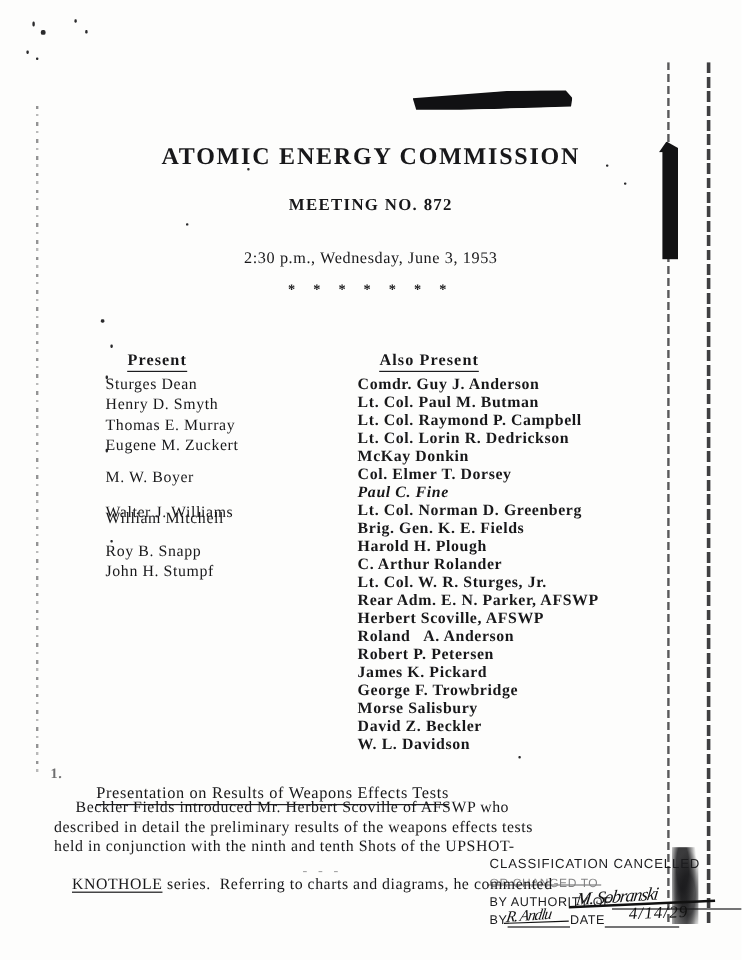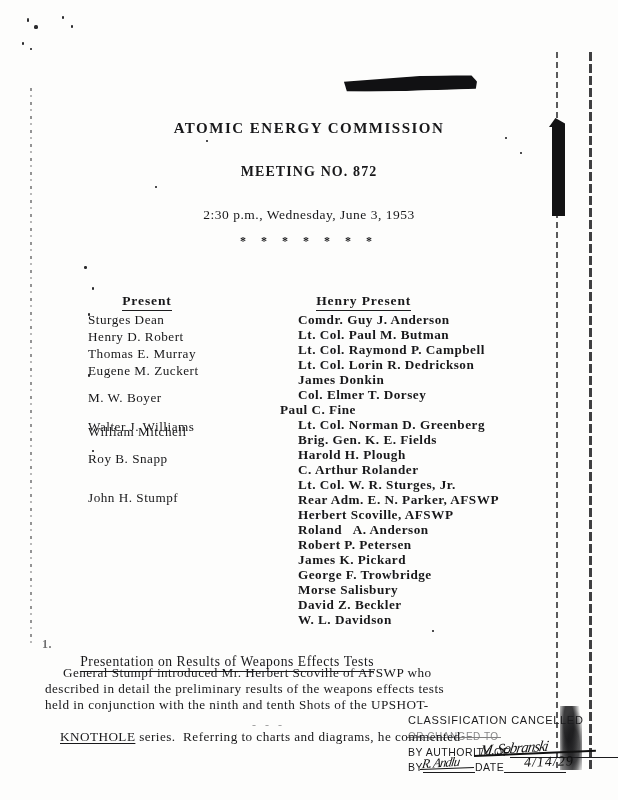--- a/index.html
+++ b/index.html
@@ -108,21 +108,21 @@
     letter-spacing: .55px;
   }
   .center {
     position: absolute;
     left: 0;
     width: 618px;
     text-align: center;
     white-space: pre;
   }
   .title {
-    font-size: 15px;
+    font-size: 20px;
     letter-spacing: 1.5px;
     font-weight: 600;
   }
   .meeting {
     font-size: 14px;
     letter-spacing: 1.1px;
     font-weight: 600;
   }
   .datetime {
     font-size: 13.5px;
@@ -273,66 +273,66 @@
   <div class="right-rule-b"></div>
   <div class="right-block"></div>
   <div class="right-smudge"></div>
   <div class="redaction"></div>
 
   <div class="center title" style="top:120px;">ATOMIC ENERGY COMMISSION</div>
   <div class="center meeting" style="top:164px;">MEETING NO. 872</div>
   <div class="center datetime" style="top:207px;">2:30 p.m., Wednesday, June 3, 1953</div>
   <div class="center stars" style="top:234px;">* * * * * * *</div>
 
-  <div class="line" style="left:104px;top:273px;text-align:right;">
+  <div class="line" style="left:88px;top:273px;text-align:right;">
     <span class="col-head">Present</span>
   </div>
   <div class="line name" style="left:88px;top:312px;">Sturges Dean</div>
-  <div class="line name" style="left:88px;top:329px;">Henry D. Robert</div>
+  <div class="line name" style="left:88px;top:329px;">Henry D. Smyth</div>
   <div class="line name" style="left:88px;top:346px;">Thomas E. Murray</div>
   <div class="line name" style="left:88px;top:363px;">Eugene M. Zuckert</div>
 
   <div class="line name" style="left:88px;top:390px;">M. W. Boyer</div>
   <div class="line name" style="left:88px;top:407px;margin-top:12px;">Walter J. Williams</div>
   <div class="line name" style="left:88px;top:424px;">William Mitchell</div>
 
   <div class="line name" style="left:88px;top:451px;">Roy B. Snapp</div>
-  <div class="line name" style="left:88px;top:468px;margin-top:22px;">John H. Stumpf</div>
+  <div class="line name" style="left:88px;top:468px;">John H. Stumpf</div>
 
   <div class="line" style="left:298px;top:273px;">
-    <span class="col-head">Henry Present</span>
+    <span class="col-head">Also Present</span>
   </div>
   <div class="line name name-bold" style="left:298px;top:312px;">Comdr. Guy J. Anderson</div>
   <div class="line name name-bold" style="left:298px;top:327px;">Lt. Col. Paul M. Butman</div>
   <div class="line name name-bold" style="left:298px;top:342px;">Lt. Col. Raymond P. Campbell</div>
   <div class="line name name-bold" style="left:298px;top:357px;">Lt. Col. Lorin R. Dedrickson</div>
-  <div class="line name name-bold" style="left:298px;top:372px;">James Donkin</div>
+  <div class="line name name-bold" style="left:298px;top:372px;">McKay Donkin</div>
   <div class="line name name-bold" style="left:298px;top:387px;">Col. Elmer T. Dorsey</div>
-  <div class="line name name-bold" style="left:280px;top:402px;">Paul C. Fine</div>
+  <div class="line name name-bold" style="left:298px;top:402px;font-style:italic;">Paul C. Fine</div>
   <div class="line name name-bold" style="left:298px;top:417px;">Lt. Col. Norman D. Greenberg</div>
   <div class="line name name-bold" style="left:298px;top:432px;">Brig. Gen. K. E. Fields</div>
   <div class="line name name-bold" style="left:298px;top:447px;">Harold H. Plough</div>
   <div class="line name name-bold" style="left:298px;top:462px;">C. Arthur Rolander</div>
   <div class="line name name-bold" style="left:298px;top:477px;">Lt. Col. W. R. Sturges, Jr.</div>
   <div class="line name name-bold" style="left:298px;top:492px;">Rear Adm. E. N. Parker, AFSWP</div>
   <div class="line name name-bold" style="left:298px;top:507px;">Herbert Scoville, AFSWP</div>
   <div class="line name name-bold" style="left:298px;top:522px;">Roland   A. Anderson</div>
   <div class="line name name-bold" style="left:298px;top:537px;">Robert P. Petersen</div>
   <div class="line name name-bold" style="left:298px;top:552px;">James K. Pickard</div>
   <div class="line name name-bold" style="left:298px;top:567px;">George F. Trowbridge</div>
   <div class="line name name-bold" style="left:298px;top:582px;">Morse Salisbury</div>
   <div class="line name name-bold" style="left:298px;top:597px;">David Z. Beckler</div>
   <div class="line name name-bold" style="left:298px;top:612px;">W. L. Davidson</div>
 
   <div class="line sec-num" style="left:42px;top:637px;">1.</div>
   <div class="line" style="left:62px;top:634px;">
     <span class="sec-title">Presentation on Results of Weapons Effects Tests</span>
   </div>
 
-  <div class="line body-line" style="left:63px;top:665px;">General Stumpf introduced Mr. Herbert Scoville of AFSWP who</div>
+  <div class="line body-line" style="left:63px;top:665px;">Beckler Fields introduced Mr. Herbert Scoville of AFSWP who</div>
   <div class="line body-line fade-left" style="left:45px;top:681px;">described in detail the preliminary results of the weapons effects tests</div>
   <div class="line body-line fade-left" style="left:45px;top:697px;">held in conjunction with the ninth and tenth Shots of the UPSHOT-</div>
   <div class="line body-line fade-left" style="left:45px;top:713px;">
     <span class="u">KNOTHOLE</span><span> series.  Referring to charts and diagrams, he commented</span>
   </div>
 
   <div class="line dashes" style="left:252px;top:718px;">- - -</div>
 
   <div id="declass">
     <div class="stamp-l1">CLASSIFICATION CANCELLED</div>

